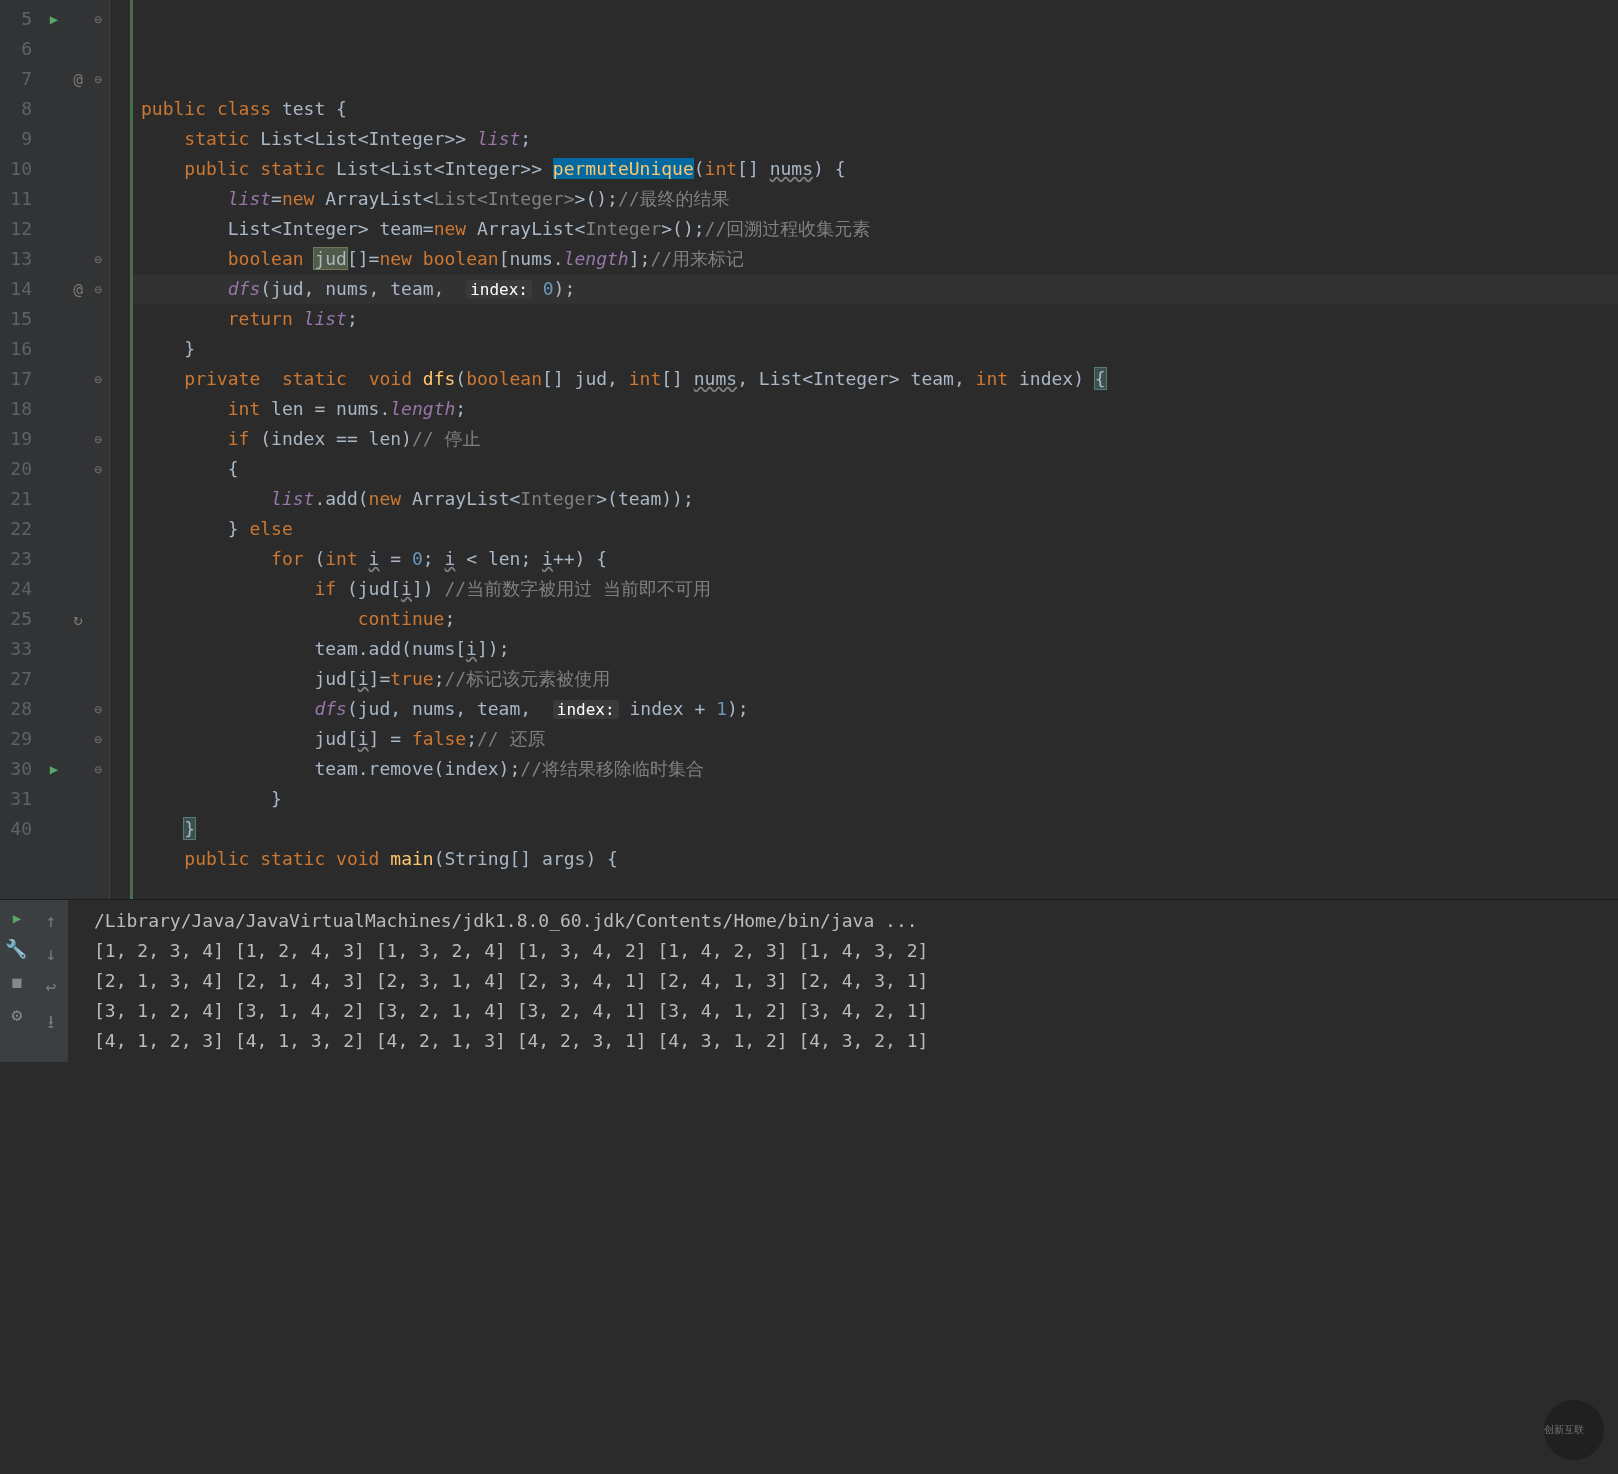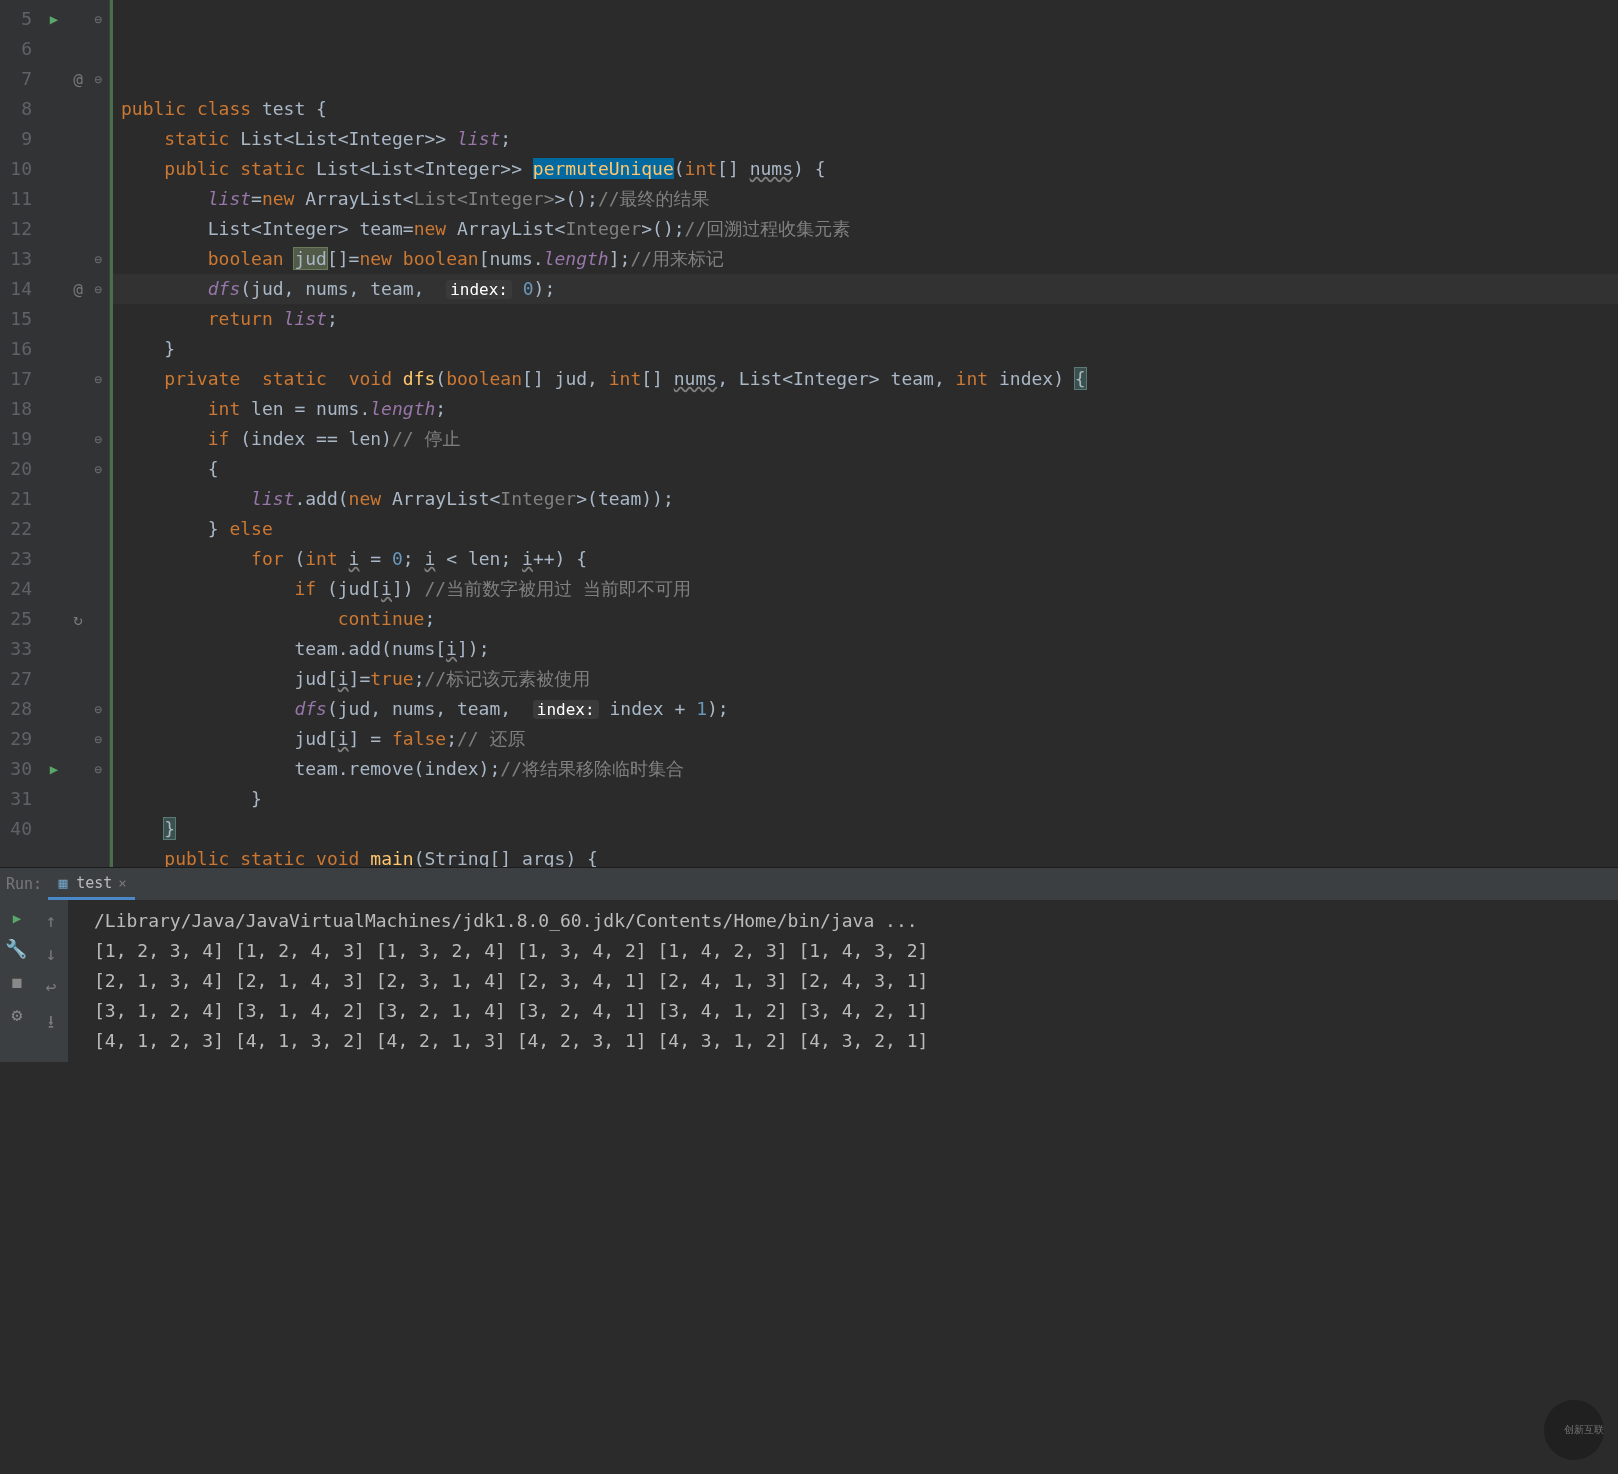--- a/index.html
+++ b/index.html
@@ -54,20 +54,21 @@
       border-right: 1px solid #404040;
     }
     .foldcol div{height:30px;display:flex;align-items:center;justify-content:center;}
     .code {
       flex: 1;
       padding: 4px 0 4px 8px;
       line-height: 30px;
       white-space: pre;
       position: relative;
       border-left: 3px solid #4a6e4a;
+      margin-left: 20px;
     }
     .codeline { height: 30px; }
     .hl-line { background: #323232; position:absolute; left:0; right:0; height:30px; z-index:0;}
     .codeline > * { position: relative; z-index:1;}
     .kw { color: #cc7832; }
     .type { color: #a9b7c6; }
     .cls { color: #a9b7c6; }
     .fn { color: #ffc66d; }
     .fn-hl { background: #0369a1; }
     .field { color: #9876aa; font-style: italic; }
@@ -136,21 +137,21 @@
     .watermark {
       position: fixed;
       bottom: 14px;
       right: 14px;
       width: 60px;
       height: 60px;
       background: #1e1e1e;
       border-radius: 50%;
       display:flex;
       align-items:center;
-      justify-content:flex-end;
+      justify-content:flex-start;
       color:#888;
       font-size:10px;
       opacity:.8;
     }
   </style>
 </head>
 <body>
 
 <div class="editor-wrap">
   <div class="editor">
@@ -279,28 +280,20 @@
           <div></div>
           <div></div>
         </div>
     </div>
     <div class="code" id="codearea">
       <div class="hl-line" style="top:274px"></div>
     <div class="codeline"><span></span><span class="kw">public</span><span></span> <span class="kw">class</span><span></span> <span class="cls">test</span><span></span> <span>{</span></div><div class="codeline"><span>&nbsp;&nbsp;&nbsp;&nbsp;</span><span class="kw">static</span><span></span> <span class="type">List&lt;List&lt;Integer&gt;&gt;</span><span></span> <span class="field">list</span><span>;</span></div><div class="codeline"><span>&nbsp;&nbsp;&nbsp;&nbsp;</span><span class="kw">public</span><span></span> <span class="kw">static</span><span></span> <span class="type">List&lt;List&lt;Integer&gt;&gt;</span><span></span> <span class="fn fn-hl">permuteUnique</span><span>(</span><span class="kw">int</span><span>[] </span><span class="wavy">nums</span><span>) {</span></div><div class="codeline"><span>&nbsp;&nbsp;&nbsp;&nbsp;&nbsp;&nbsp;&nbsp;&nbsp;</span><span class="field">list</span><span>=</span><span class="kw">new</span><span></span> <span class="type">ArrayList</span><span>&lt;</span><span class="cmt">List&lt;Integer&gt;</span><span>&gt;();</span><span class="cmt">//最终的结果</span></div><div class="codeline"><span>&nbsp;&nbsp;&nbsp;&nbsp;&nbsp;&nbsp;&nbsp;&nbsp;</span><span class="type">List&lt;Integer&gt;</span><span></span> <span>team=</span><span class="kw">new</span><span></span> <span class="type">ArrayList</span><span>&lt;</span><span class="cmt">Integer</span><span>&gt;();</span><span class="cmt">//回溯过程收集元素</span></div><div class="codeline"><span>&nbsp;&nbsp;&nbsp;&nbsp;&nbsp;&nbsp;&nbsp;&nbsp;</span><span class="kw">boolean</span><span></span> <span class="boxed">jud</span><span>[]=</span><span class="kw">new</span><span></span> <span class="kw">boolean</span><span>[nums.</span><span class="field">length</span><span>];</span><span class="cmt">//用来标记</span></div><div class="codeline"><span>&nbsp;&nbsp;&nbsp;&nbsp;&nbsp;&nbsp;&nbsp;&nbsp;</span><span class="field">dfs</span><span>(jud, nums, team,  </span><span class="param-hint">index:</span><span></span> <span class="num">0</span><span>);</span></div><div class="codeline"><span>&nbsp;&nbsp;&nbsp;&nbsp;&nbsp;&nbsp;&nbsp;&nbsp;</span><span class="kw">return</span><span></span> <span class="field">list</span><span>;</span></div><div class="codeline"><span>&nbsp;&nbsp;&nbsp;&nbsp;</span><span>}</span></div><div class="codeline"><span>&nbsp;&nbsp;&nbsp;&nbsp;</span><span class="kw">private</span><span>  </span><span class="kw">static</span><span>  </span><span class="kw">void</span><span></span> <span class="fn">dfs</span><span>(</span><span class="kw">boolean</span><span>[] jud, </span><span class="kw">int</span><span>[] </span><span class="wavy">nums</span><span>, </span><span class="type">List&lt;Integer&gt;</span><span></span> <span>team, </span><span class="kw">int</span><span></span> <span>index) </span><span class="bracket-match">{</span></div><div class="codeline"><span>&nbsp;&nbsp;&nbsp;&nbsp;&nbsp;&nbsp;&nbsp;&nbsp;</span><span class="kw">int</span><span></span> <span>len = nums.</span><span class="field">length</span><span>;</span></div><div class="codeline"><span>&nbsp;&nbsp;&nbsp;&nbsp;&nbsp;&nbsp;&nbsp;&nbsp;</span><span class="kw">if</span><span></span> <span>(index == len)</span><span class="cmt">// 停止</span></div><div class="codeline"><span>&nbsp;&nbsp;&nbsp;&nbsp;&nbsp;&nbsp;&nbsp;&nbsp;</span><span>{</span></div><div class="codeline"><span>&nbsp;&nbsp;&nbsp;&nbsp;&nbsp;&nbsp;&nbsp;&nbsp;&nbsp;&nbsp;&nbsp;&nbsp;</span><span class="field">list</span><span>.add(</span><span class="kw">new</span><span></span> <span class="type">ArrayList</span><span>&lt;</span><span class="cmt">Integer</span><span>&gt;(team));</span></div><div class="codeline"><span>&nbsp;&nbsp;&nbsp;&nbsp;&nbsp;&nbsp;&nbsp;&nbsp;</span><span>} </span><span class="kw">else</span></div><div class="codeline"><span>&nbsp;&nbsp;&nbsp;&nbsp;&nbsp;&nbsp;&nbsp;&nbsp;&nbsp;&nbsp;&nbsp;&nbsp;</span><span class="kw">for</span><span></span> <span>(</span><span class="kw">int</span><span></span> <span class="wavy">i</span><span></span> <span>= </span><span class="num">0</span><span>; </span><span class="wavy">i</span><span></span> <span>&lt; len; </span><span class="wavy">i</span><span>++) {</span></div><div class="codeline"><span>&nbsp;&nbsp;&nbsp;&nbsp;&nbsp;&nbsp;&nbsp;&nbsp;&nbsp;&nbsp;&nbsp;&nbsp;&nbsp;&nbsp;&nbsp;&nbsp;</span><span class="kw">if</span><span></span> <span>(jud[</span><span class="wavy">i</span><span>]) </span><span class="cmt">//当前数字被用过 当前即不可用</span></div><div class="codeline"><span>&nbsp;&nbsp;&nbsp;&nbsp;&nbsp;&nbsp;&nbsp;&nbsp;&nbsp;&nbsp;&nbsp;&nbsp;&nbsp;&nbsp;&nbsp;&nbsp;&nbsp;&nbsp;&nbsp;&nbsp;</span><span class="kw">continue</span><span>;</span></div><div class="codeline"><span>&nbsp;&nbsp;&nbsp;&nbsp;&nbsp;&nbsp;&nbsp;&nbsp;&nbsp;&nbsp;&nbsp;&nbsp;&nbsp;&nbsp;&nbsp;&nbsp;</span><span>team.add(nums[</span><span class="wavy">i</span><span>]);</span></div><div class="codeline"><span>&nbsp;&nbsp;&nbsp;&nbsp;&nbsp;&nbsp;&nbsp;&nbsp;&nbsp;&nbsp;&nbsp;&nbsp;&nbsp;&nbsp;&nbsp;&nbsp;</span><span>jud[</span><span class="wavy">i</span><span>]=</span><span class="kw">true</span><span>;</span><span class="cmt">//标记该元素被使用</span></div><div class="codeline"><span>&nbsp;&nbsp;&nbsp;&nbsp;&nbsp;&nbsp;&nbsp;&nbsp;&nbsp;&nbsp;&nbsp;&nbsp;&nbsp;&nbsp;&nbsp;&nbsp;</span><span class="field">dfs</span><span>(jud, nums, team,  </span><span class="param-hint">index:</span><span></span> <span>index + </span><span class="num">1</span><span>);</span></div><div class="codeline"><span>&nbsp;&nbsp;&nbsp;&nbsp;&nbsp;&nbsp;&nbsp;&nbsp;&nbsp;&nbsp;&nbsp;&nbsp;&nbsp;&nbsp;&nbsp;&nbsp;</span><span>jud[</span><span class="wavy">i</span><span>] = </span><span class="kw">false</span><span>;</span><span class="cmt">// 还原</span></div><div class="codeline"><span>&nbsp;&nbsp;&nbsp;&nbsp;&nbsp;&nbsp;&nbsp;&nbsp;&nbsp;&nbsp;&nbsp;&nbsp;&nbsp;&nbsp;&nbsp;&nbsp;</span><span>team.remove(index);</span><span class="cmt">//将结果移除临时集合</span></div><div class="codeline"><span>&nbsp;&nbsp;&nbsp;&nbsp;&nbsp;&nbsp;&nbsp;&nbsp;&nbsp;&nbsp;&nbsp;&nbsp;</span><span>}</span></div><div class="codeline"><span>&nbsp;&nbsp;&nbsp;&nbsp;</span><span class="bracket-match">}</span></div><div class="codeline"><span>&nbsp;&nbsp;&nbsp;&nbsp;</span><span class="kw">public</span><span></span> <span class="kw">static</span><span></span> <span class="kw">void</span><span></span> <span class="fn">main</span><span>(String[] args) {</span></div></div>
   </div>
 
   <div class="run-console">
-    <div class="run-header">
-      <span class="run-label">Run:</span>
-      <div class="run-tab">
-        <span class="tab-icon">▦</span>
-        <span>test</span>
-        <span class="close-x">×</span>
-      </div>
-    </div>
     <div class="run-body">
       <div class="run-toolbar">
         <span class="icon-run">▶</span>
         <span>🔧</span>
         <span style="color:#888">◼</span>
         <span style="color:#888">⚙</span>
       </div>
       <div class="run-toolbar2">
         <span>↑</span>
         <span>↓</span>

